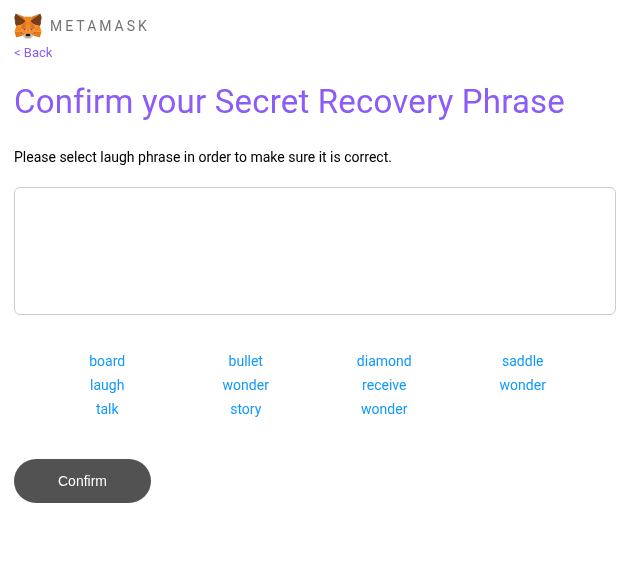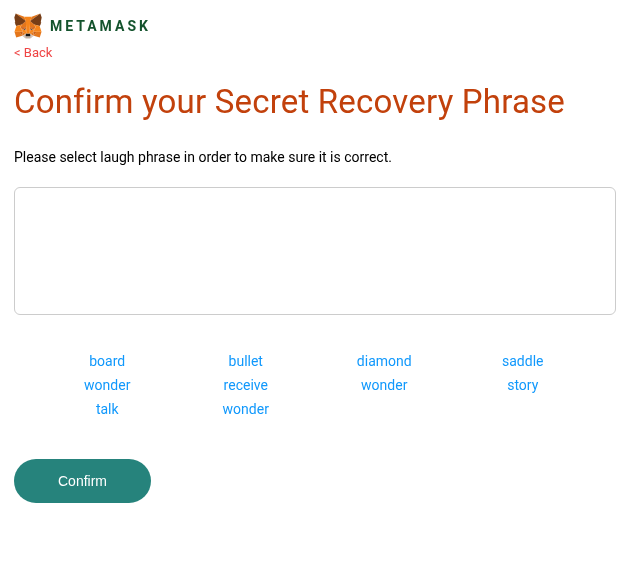--- a/index.html
+++ b/index.html
@@ -20,35 +20,35 @@
       align-items: center;
       gap: 8px;
       margin-bottom: 2px;
     }
     .logo-wrap {
       width: 28px;
       height: 28px;
     }
     .brand {
       font-size: 14px;
-      font-weight: 700;
+      font-weight: 400;
       letter-spacing: 3px;
-      color: #14532d;
+      color: #737373;
     }
     .back-link {
       font-size: 13px;
-      color: #ef4444;
+      color: #8b5cf6;
       cursor: pointer;
       margin-bottom: 22px;
       display: inline-block;
     }
     .page-title {
       font-size: 33px;
       font-weight: 400;
-      color: #c2410c;
+      color: #8b5cf6;
       margin-bottom: 28px;
       letter-spacing: 0.2px;
     }
     .instruction {
       font-size: 14px;
       color: #000;
       margin-bottom: 22px;
     }
     .phrase-box {
       width: 100%;
@@ -68,21 +68,21 @@
       gap: 8px;
     }
     .word-chip {
       color: #1098fc;
       font-size: 14px;
       text-align: center;
       cursor: pointer;
       user-select: none;
     }
     .confirm-btn {
-      background: #0f766e;
+      background: #404040;
       color: #fff;
       border: none;
       border-radius: 100px;
       padding: 14px 44px;
       font-size: 14px;
       cursor: default;
       opacity: 0.9;
     }
   </style>
 </head>
@@ -133,24 +133,25 @@
 
 <p class="instruction">Please select laugh phrase in order to make sure it is correct.</p>
 
 <div class="phrase-box"></div>
 
 <div class="word-grid">
   <span class="word-chip">board</span>
   <span class="word-chip">bullet</span>
   <span class="word-chip">diamond</span>
   <span class="word-chip">saddle</span>
+  <span class="word-chip">laugh</span>
   <span class="word-chip">wonder</span>
   <span class="word-chip">receive</span>
   <span class="word-chip">wonder</span>
+  <span class="word-chip">talk</span>
   <span class="word-chip">story</span>
-  <span class="word-chip">talk</span>
   <span class="word-chip">wonder</span>
 </div>
 
 <button class="confirm-btn">Confirm</button>
 
 
 
 
 </body></html>

